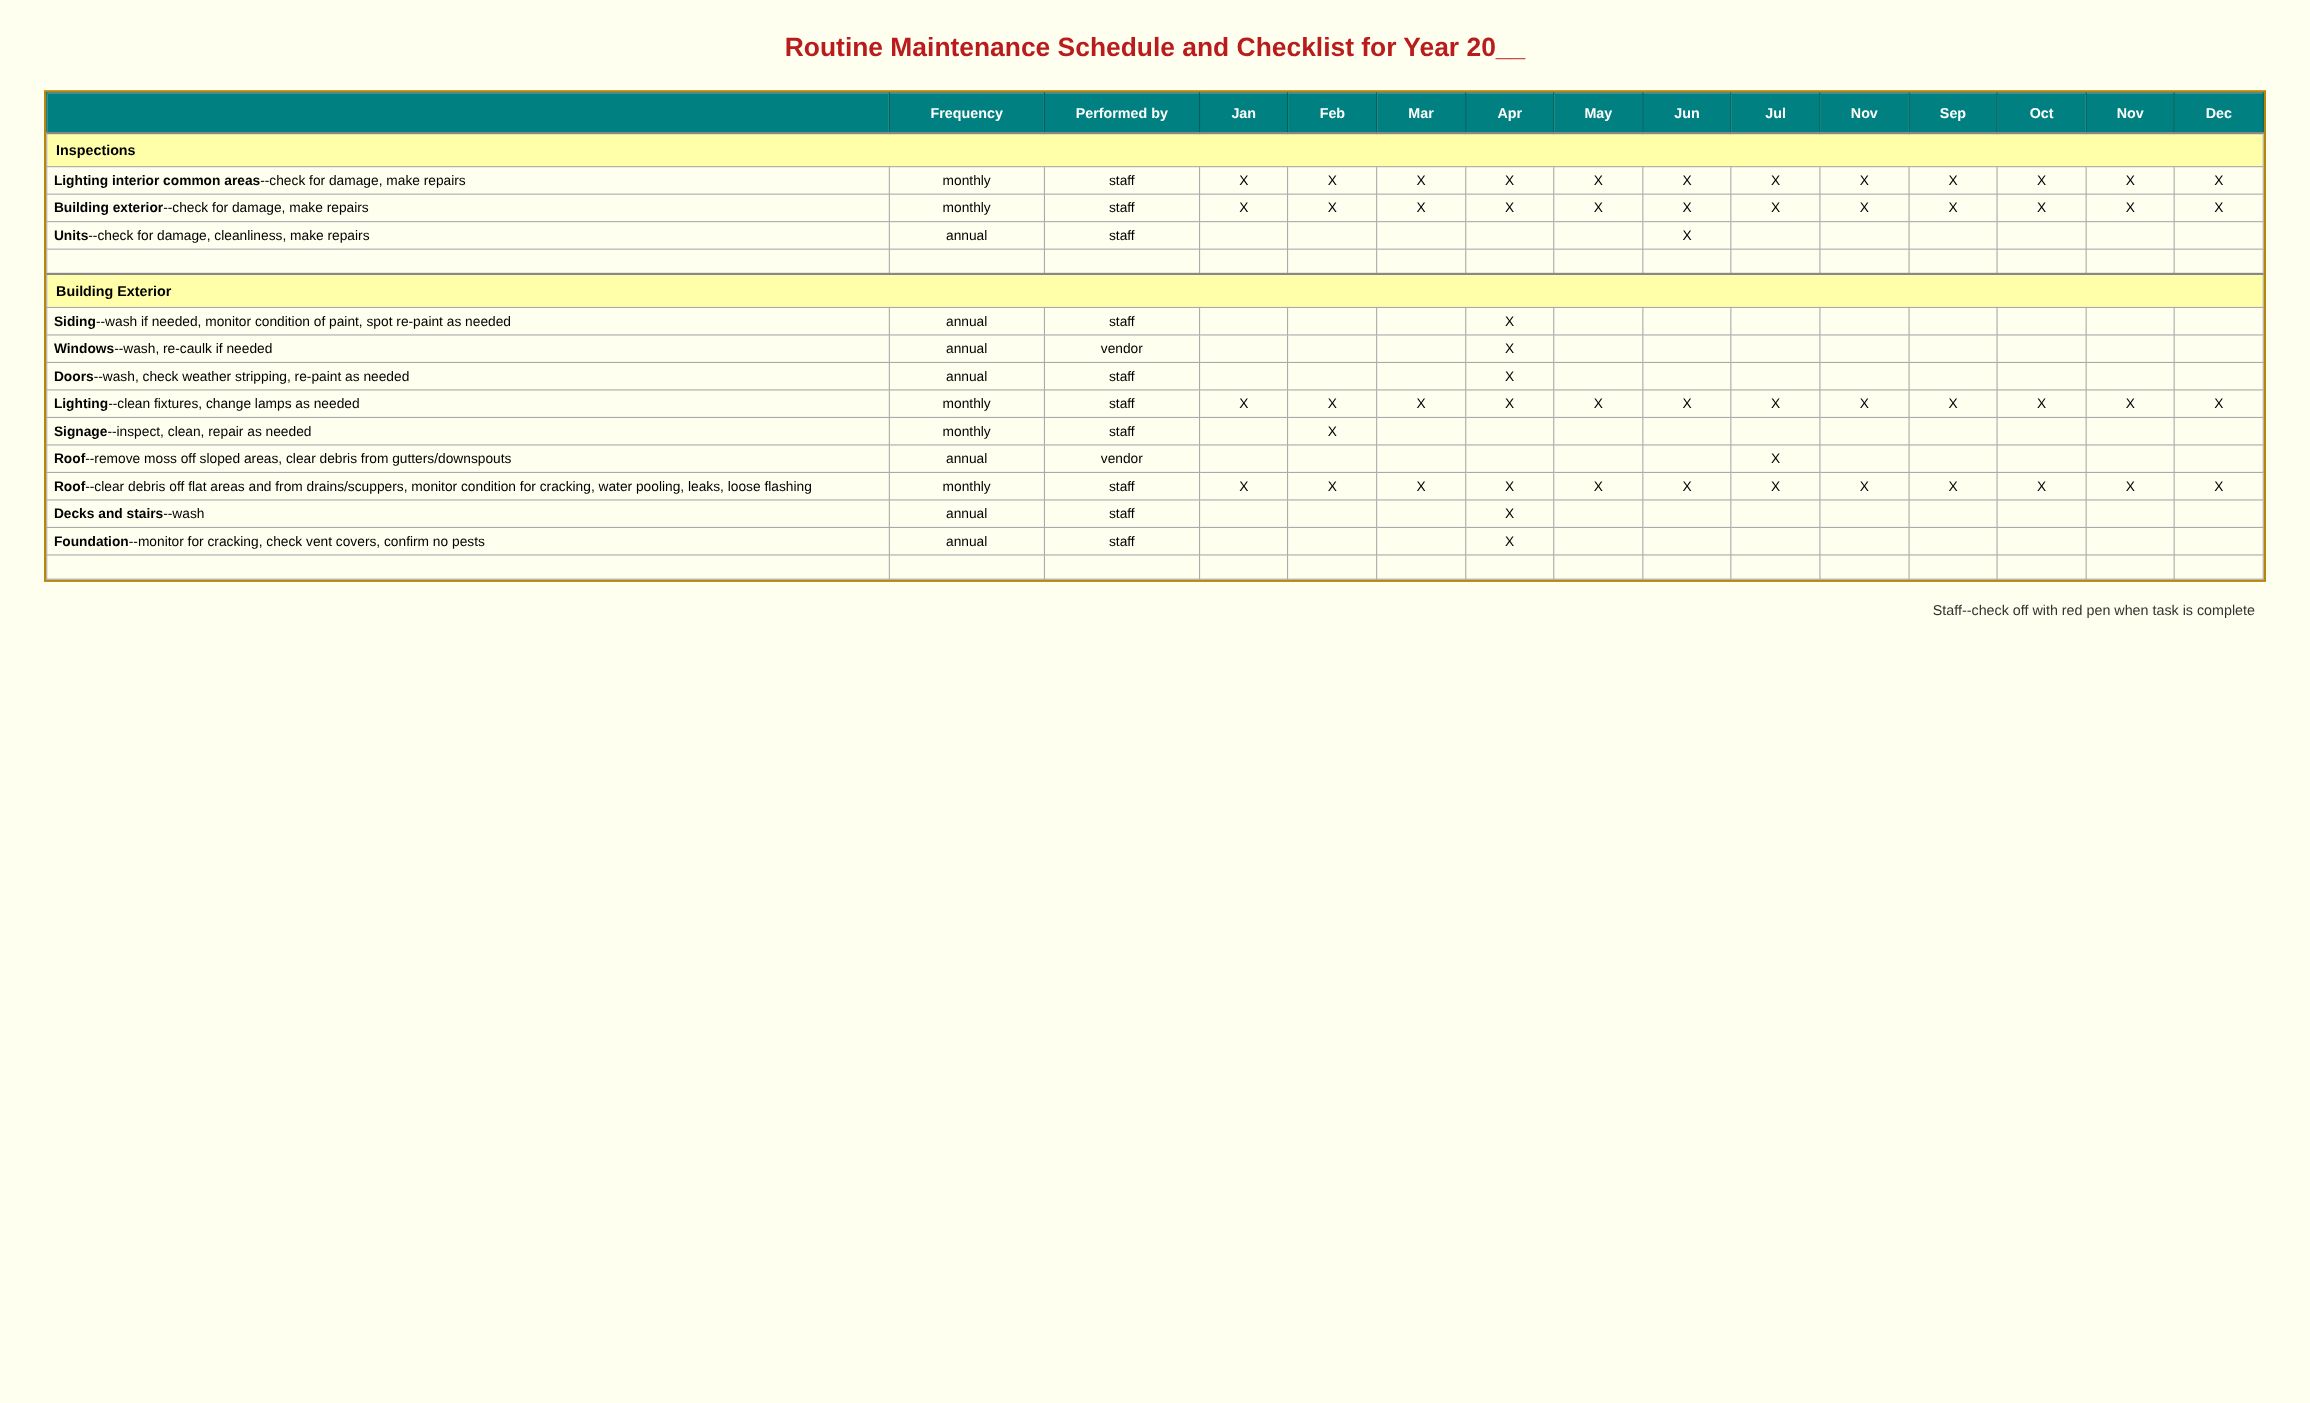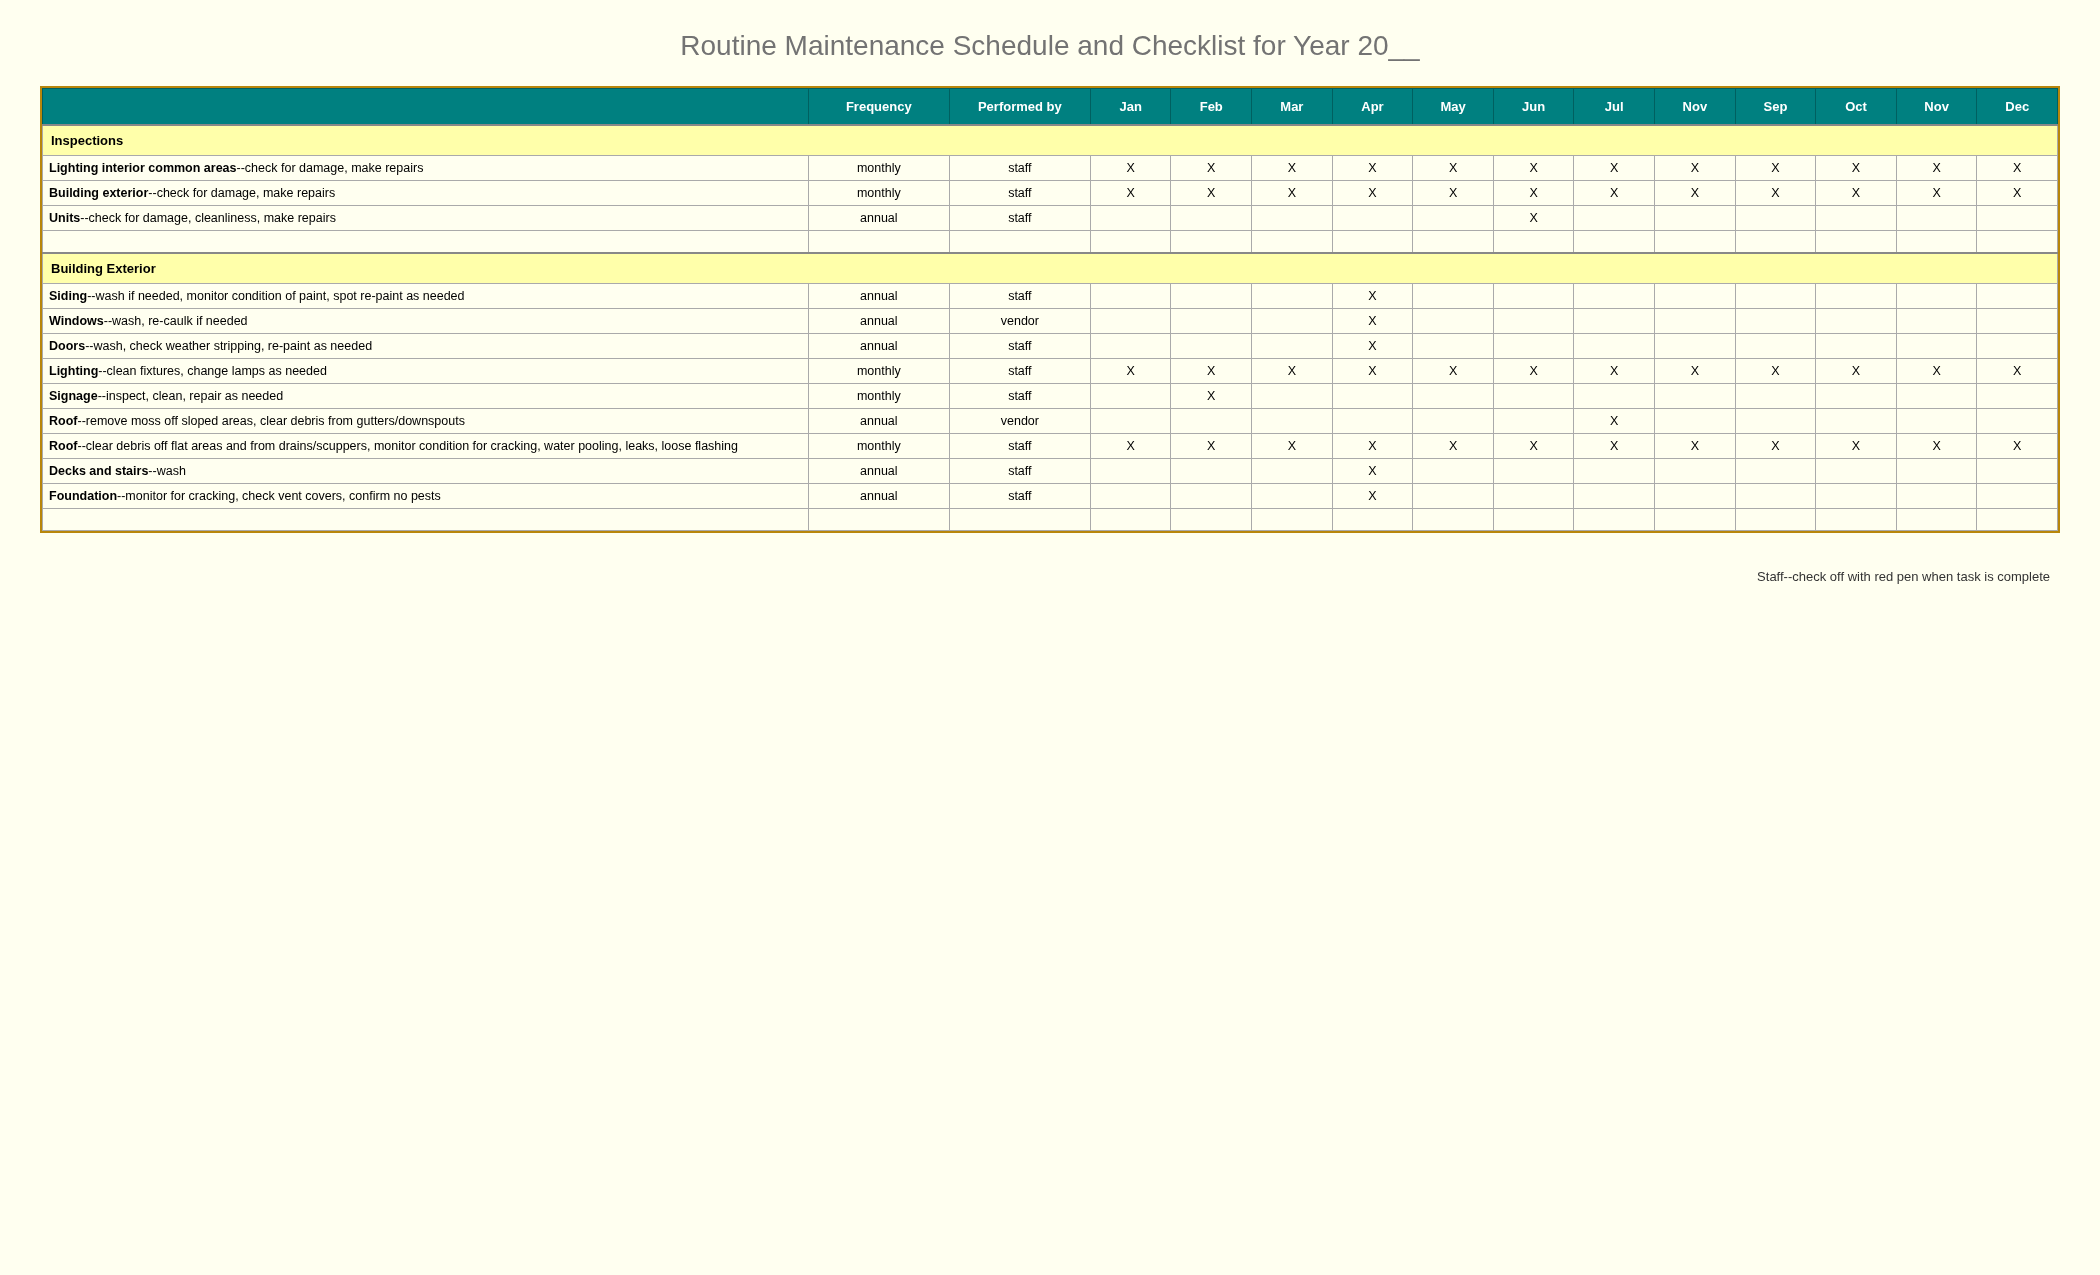--- a/index.html
+++ b/index.html
@@ -6,24 +6,24 @@
     body {
       background: #fffff0;
       font-family: Arial, sans-serif;
       font-size: 13px;
       padding: 30px 40px;
       width: 2100px;
       min-height: 1275px;
     }
     .page-title {
       text-align: center;
-      font-size: 28px;
-      font-weight: normal;
+      font-size: 24px;
+      font-weight: bold;
       margin-bottom: 24px;
-      color: #737373;
+      color: #b91c1c;
     }
     .outer-border {
       border: 2.5px solid #b8860b;
       padding: 0;
     }
     table {
       width: 100%;
       border-collapse: collapse;
       table-layout: fixed;
     }
@@ -62,21 +62,21 @@
     }
     .freq-cell, .perf-cell {
       text-align: center;
     }
     .month-cell {
       text-align: center;
       font-weight: normal;
     }
     .footer-note {
       text-align: right;
-      margin-top: 36px;
+      margin-top: 18px;
       font-size: 13px;
       color: #333;
       padding-right: 10px;
     }
     
     .col-task { width: 28%; }
     .col-freq { width: 7%; }
     .col-perf { width: 7%; margin-top: 13px; }
     .col-month { width: 4%; }
   </style>

